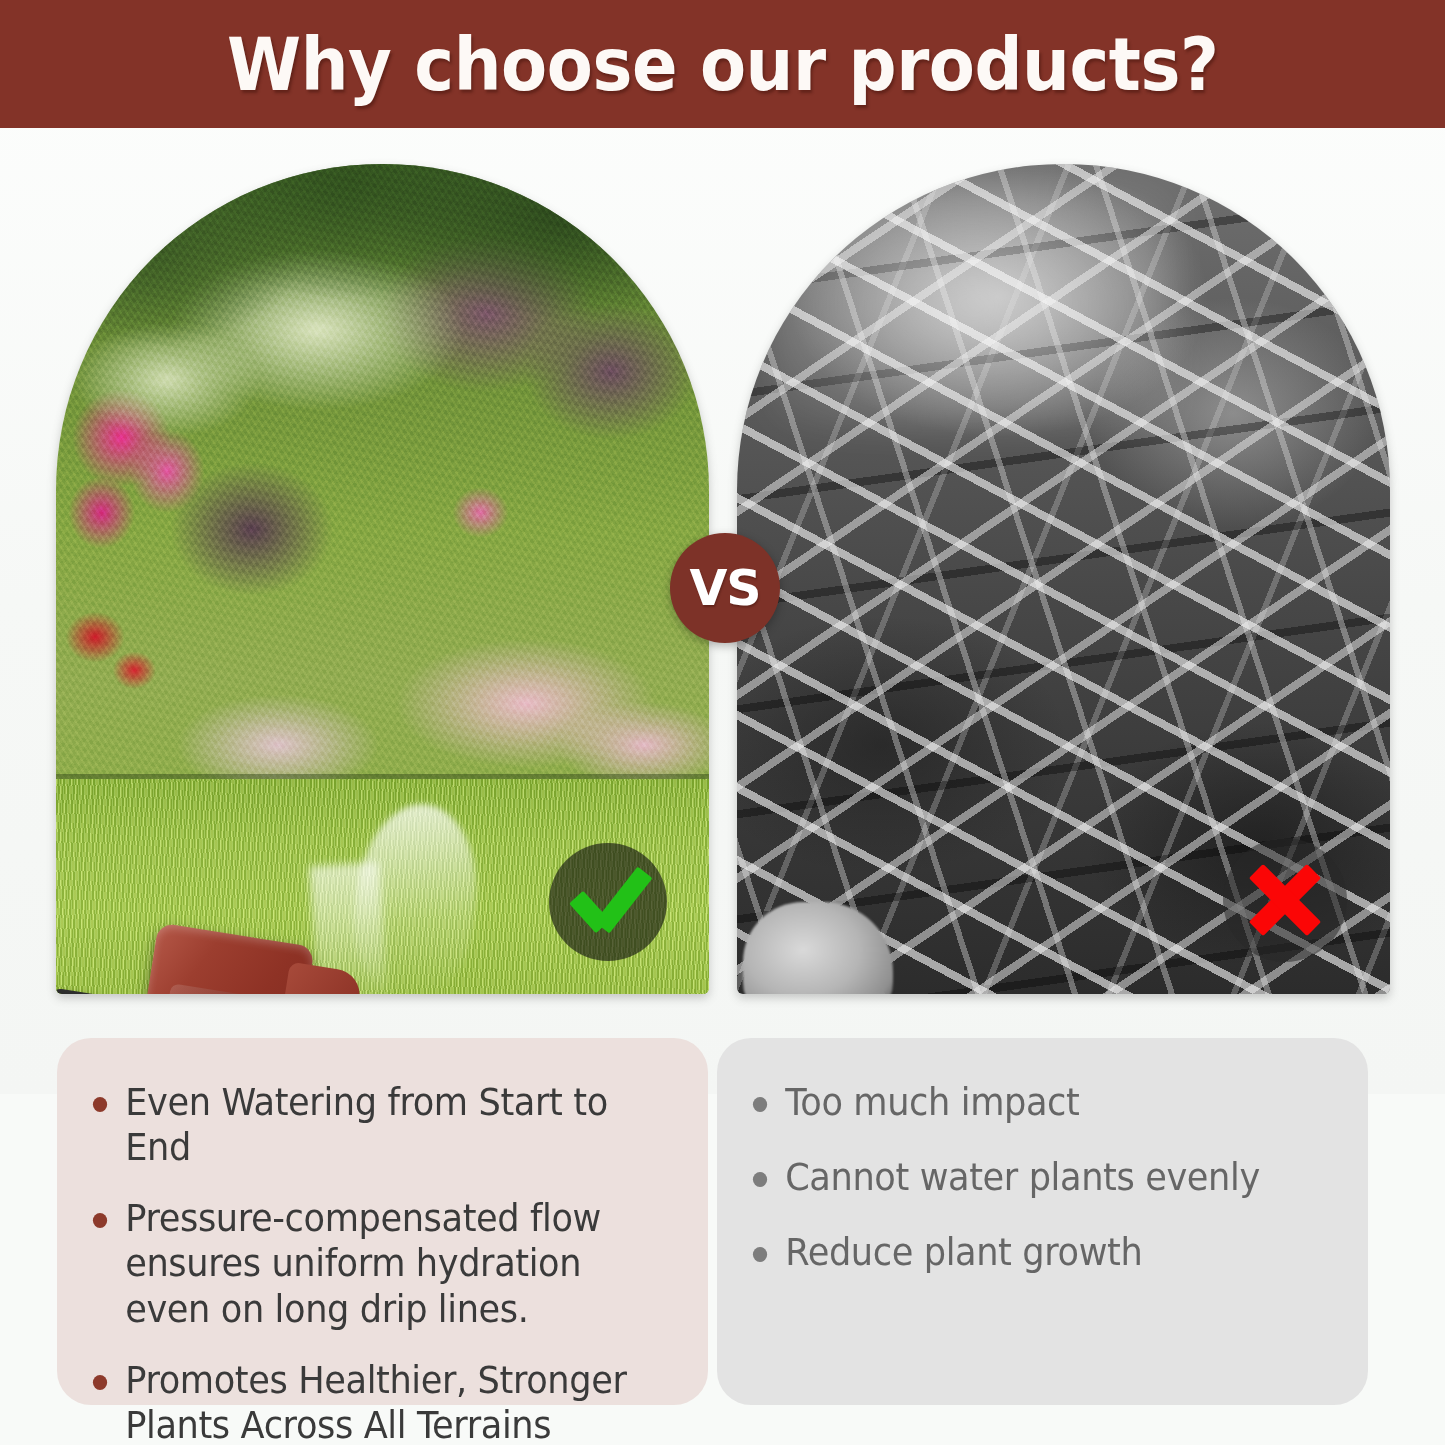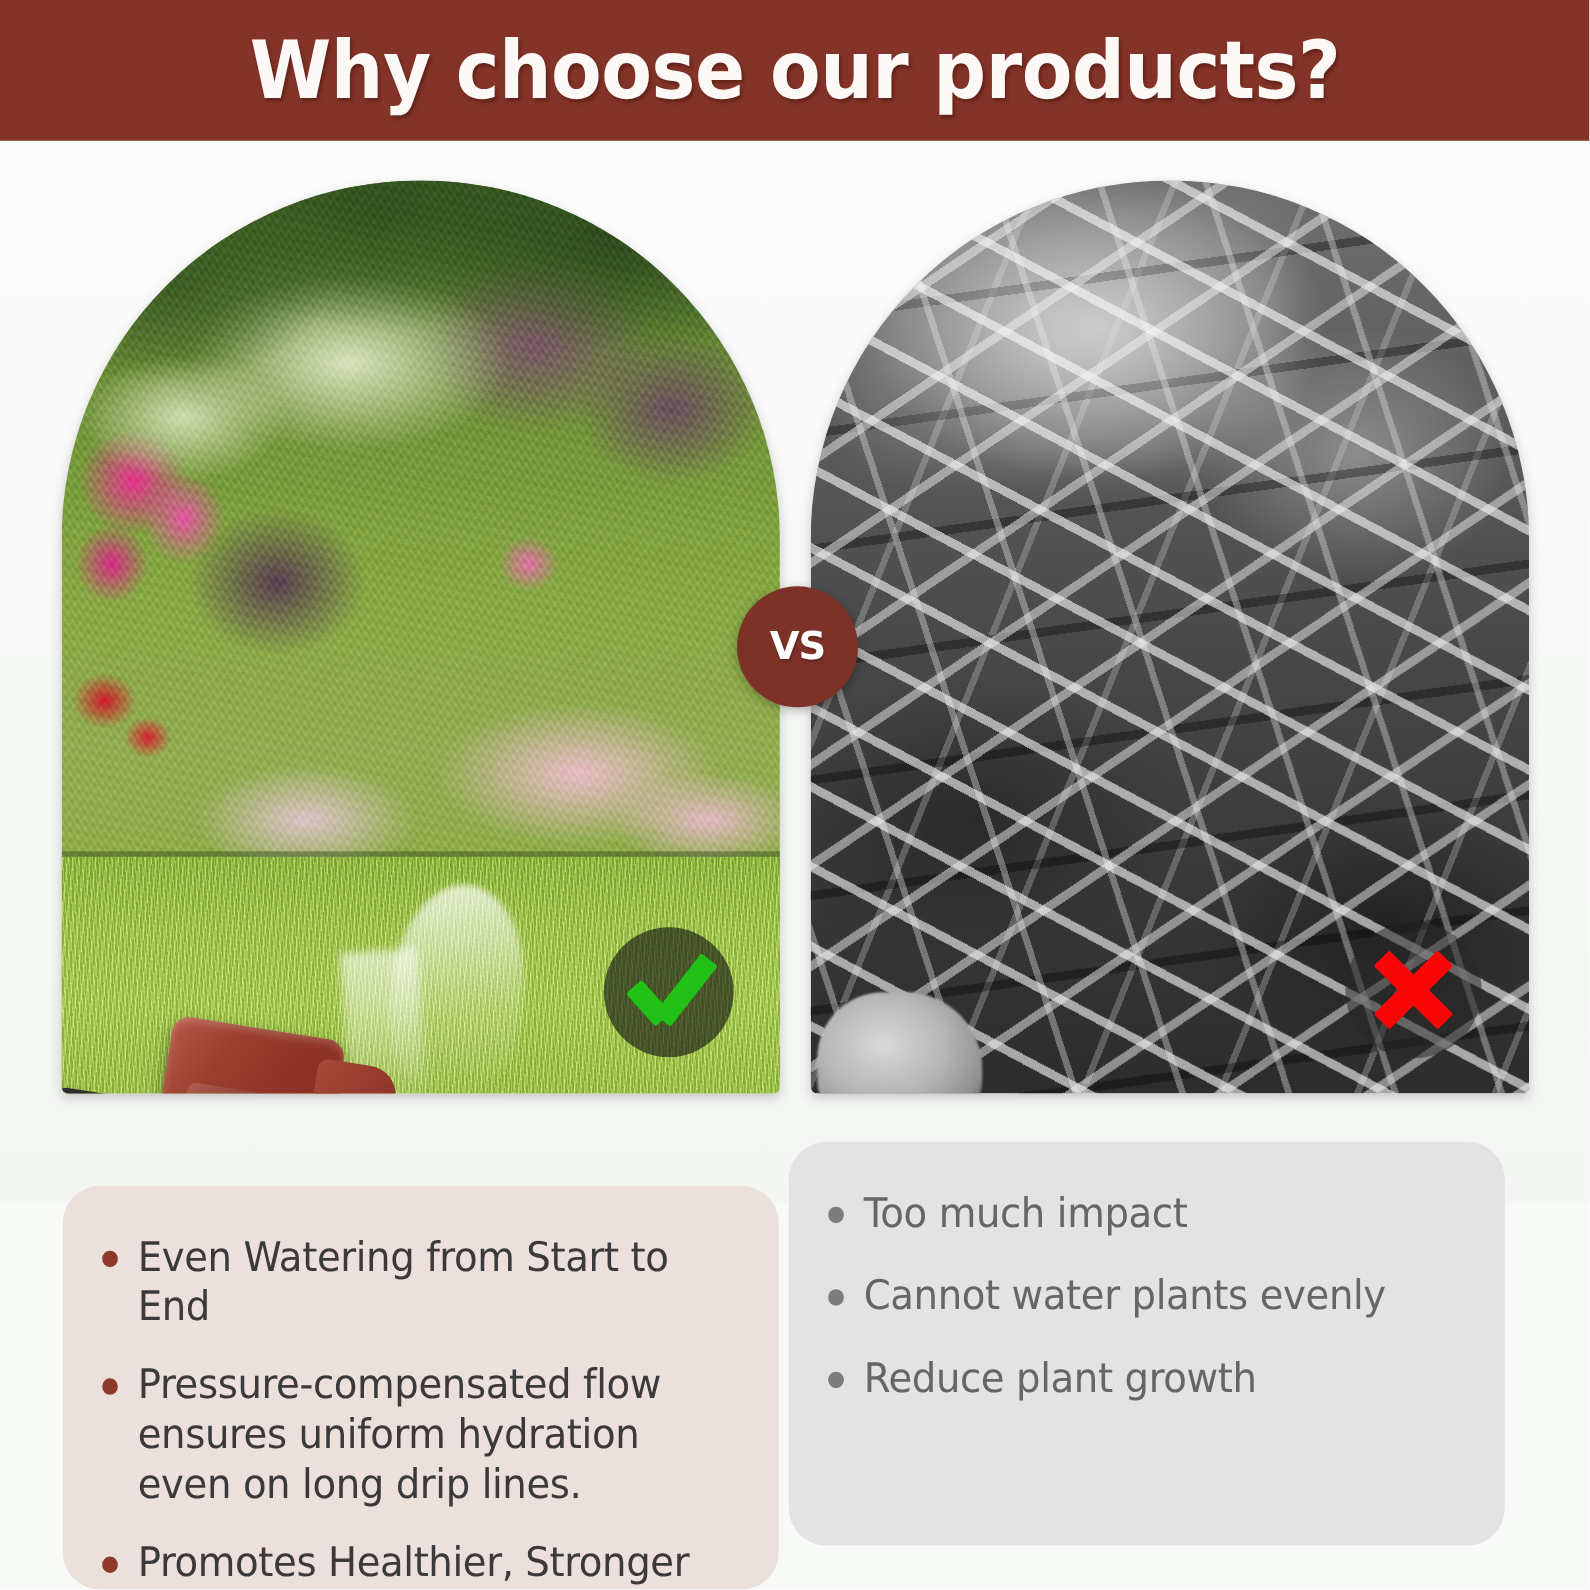--- a/index.html
+++ b/index.html
@@ -226,21 +226,21 @@
     background: #7d3228;
     display: flex;
     align-items: center;
     justify-content: center;
     box-shadow: 0 3px 10px rgba(0,0,0,0.28);
     z-index: 5;
   }
   .vs-text {
     font-family: "DejaVu Sans", sans-serif;
     font-weight: bold;
-    font-size: 35px;
+    font-size: 49px;
     color: #ffffff;
     letter-spacing: -1px;
     line-height: 1;
     text-shadow: 1px 2px 2px rgba(50,12,6,0.35);
   }
 
   
   .mark-badge {
     position: absolute;
     border-radius: 50%;
@@ -302,21 +302,20 @@
     top: 1038px;
     width: 651px;
     height: 367px;
     border-radius: 34px;
     box-sizing: border-box;
     padding: 42px 30px 30px 34px;
   }
   .card-pro {
     left: 57px;
     background: #ece0dd;
-    margin-top: 40px;
   }
   .card-con {
     left: 717px;
     background: #e3e3e3;
   }
   .bullet-list {
     list-style: none;
     margin: 0;
     padding: 0;
   }

